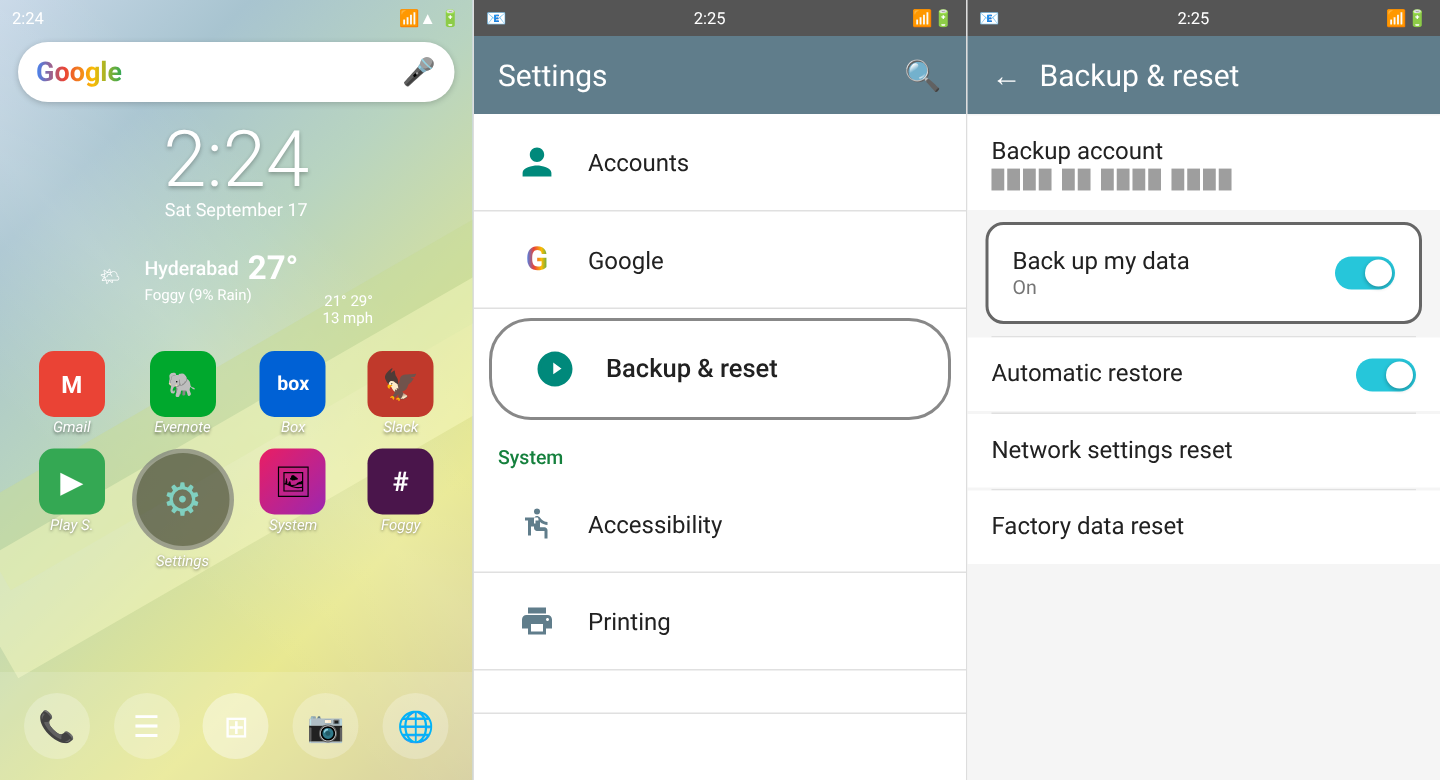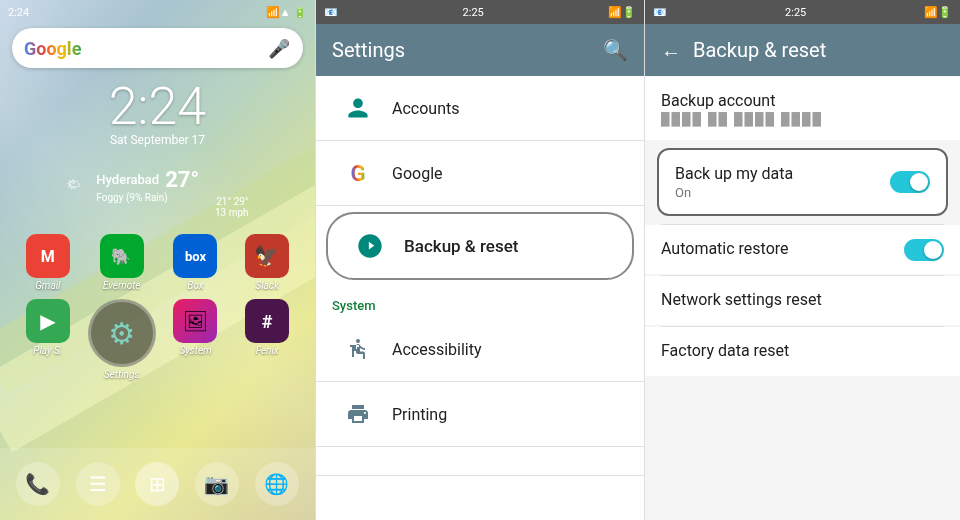--- a/index.html
+++ b/index.html
@@ -374,21 +374,21 @@
     <div class="app-icon">
       <div class="app-icon-img" style="background:linear-gradient(135deg,#e91e63,#9c27b0);">
         <span style="font-size:20px;">🖼</span>
       </div>
       <span class="app-label">System</span>
     </div>
     <div class="app-icon">
       <div class="app-icon-img" style="background:#4A154B;">
         <span style="color:white;font-weight:bold;font-size:18px;">#</span>
       </div>
-      <span class="app-label">Fenix</span>
+      <span class="app-label">Foggy</span>
     </div>
   </div>
 
   <div class="dock">
     <div class="dock-icon">📞</div>
     <div class="dock-icon">☰</div>
     <div class="dock-icon" style="background:rgba(255,255,255,0.4);">⊞</div>
     <div class="dock-icon">📷</div>
     <div class="dock-icon">🌐</div>
   </div>

